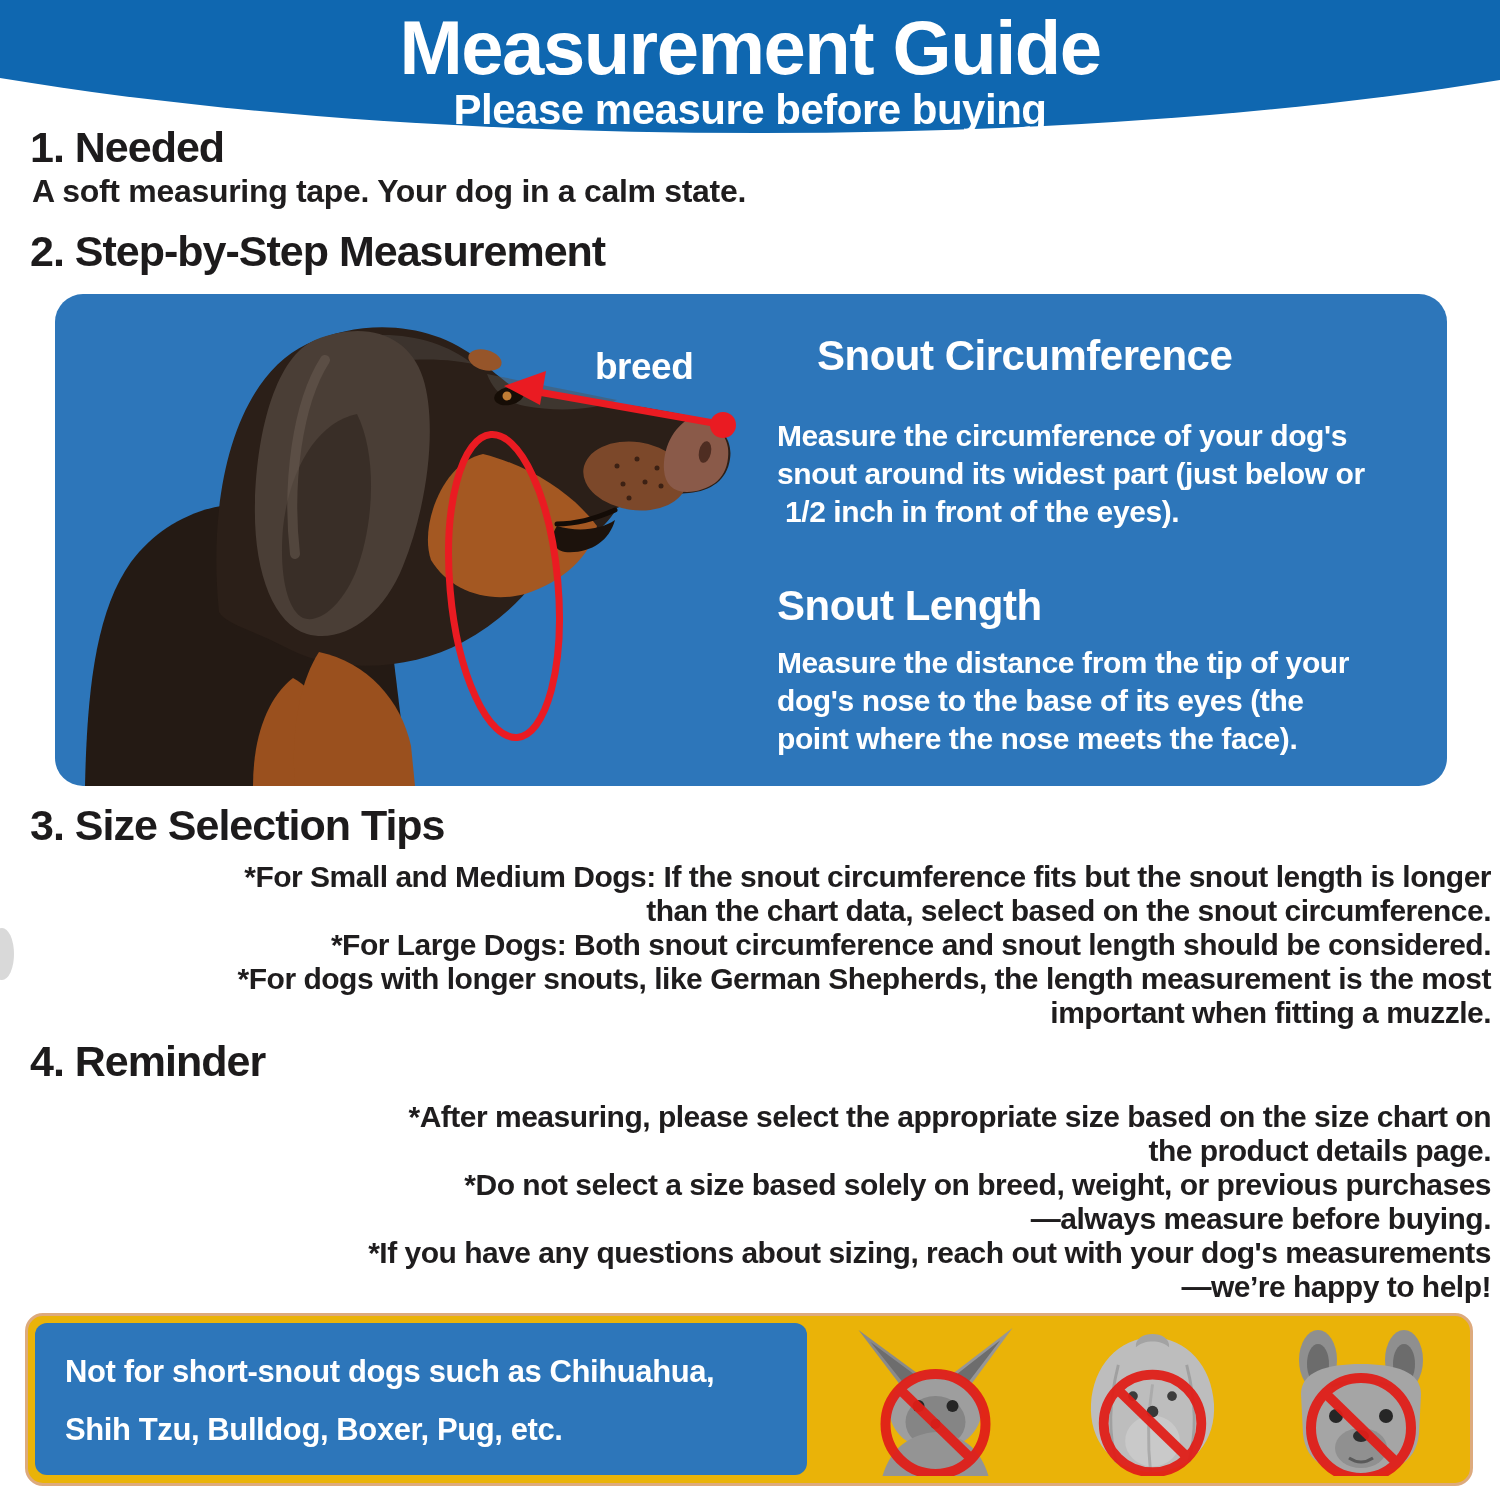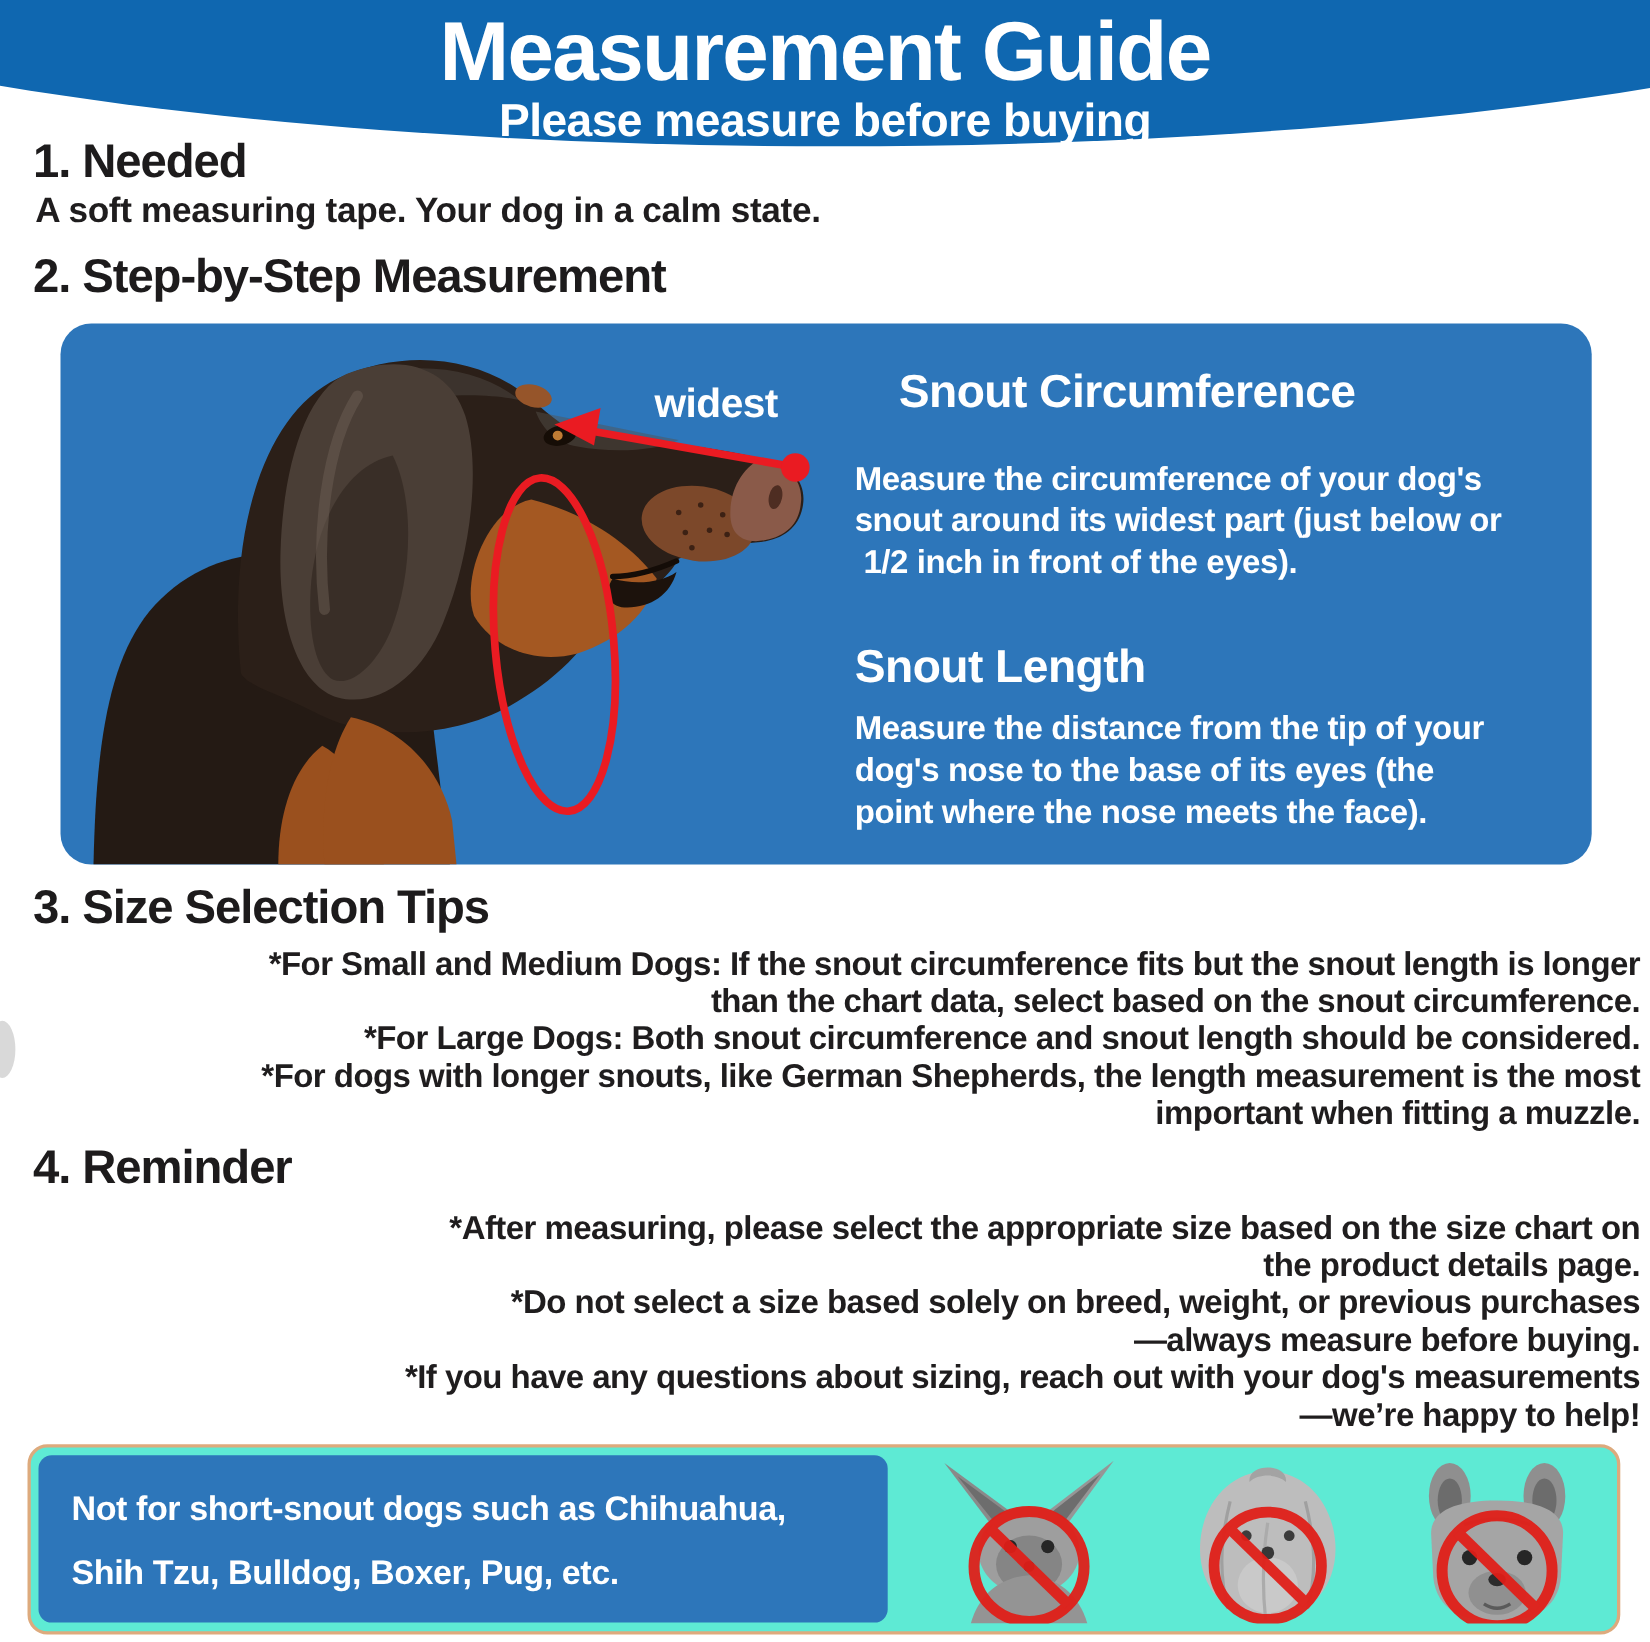--- a/index.html
+++ b/index.html
@@ -23,21 +23,21 @@
   
   .panel{position:absolute;left:55px;top:294px;width:1392px;height:492px;
       background:#2d76ba;border-radius:28px;}
   .panel-label{position:absolute;color:#ffffff;font-weight:bold;font-size:37px;letter-spacing:-0.5px;}
   .panel-h{position:absolute;left:722px;color:#ffffff;font-weight:bold;font-size:42px;
       letter-spacing:-0.5px;line-height:48px;}
   .panel-p{position:absolute;left:722px;width:678px;color:#ffffff;font-weight:bold;font-size:30px;
       letter-spacing:-0.4px;line-height:38px;}
   
   .warning-box{position:absolute;left:25px;top:1313px;width:1448px;height:173px;
-      border:3px solid #ddaa7d;border-radius:18px;background:#5eead4;box-sizing:border-box;}
+      border:3px solid #ddaa7d;border-radius:18px;background:#eab308;box-sizing:border-box;}
   .warning-panel{position:absolute;left:7px;top:7px;width:772px;height:152px;
       background:#2d76ba;border-radius:12px;}
   .warning-text{position:absolute;left:30px;top:20px;color:#ffffff;font-weight:bold;
       font-size:31px;letter-spacing:-0.4px;line-height:58px;white-space:pre-line;}
   .dog-slot{position:absolute;top:8px;height:152px;}
   .artifact{position:absolute;left:-10px;top:928px;width:24px;height:52px;border-radius:50%;
       background:#d9d9d9;}
 </style>
 </head>
 <body>
@@ -99,21 +99,21 @@
       <path d="M500,232 C520,238 544,236 558,226 C552,248 532,260 508,258 C496,256 492,244 500,232 Z" fill="#1c120c"></path>
 
       <ellipse cx="447" cy="292" rx="54" ry="152" fill="none" stroke="#ea1b22" stroke-width="7" transform="rotate(-5 447 292)"></ellipse>
       <g>
         <path d="M470,96 L662,130" stroke="#ea1b22" stroke-width="7"></path>
         <path d="M447,92 L489,77 L483,111 Z" fill="#ea1b22"></path>
         <circle cx="666" cy="131" r="13" fill="#ea1b22"></circle>
       </g>
     </svg>
 
-    <div class="panel-label" style="left:540px;top:52px;">widest</div>
+    <div class="panel-label" style="left:540px;top:52px;">breed</div>
 
     <div class="panel-h" style="top:38px;margin-left:40px;">Snout Circumference</div>
     <div class="panel-p pre" style="top:102px;margin-top:21px;">Measure the circumference of your dog's
 snout around its widest part (just below or
 &nbsp;1/2 inch in front of the eyes).</div>
 
     <div class="panel-h" style="top:288px;">Snout Length</div>
     <div class="panel-p pre" style="top:350px;">Measure the distance from the tip of your
 dog's nose to the base of its eyes (the
 point where the nose meets the face).</div>

